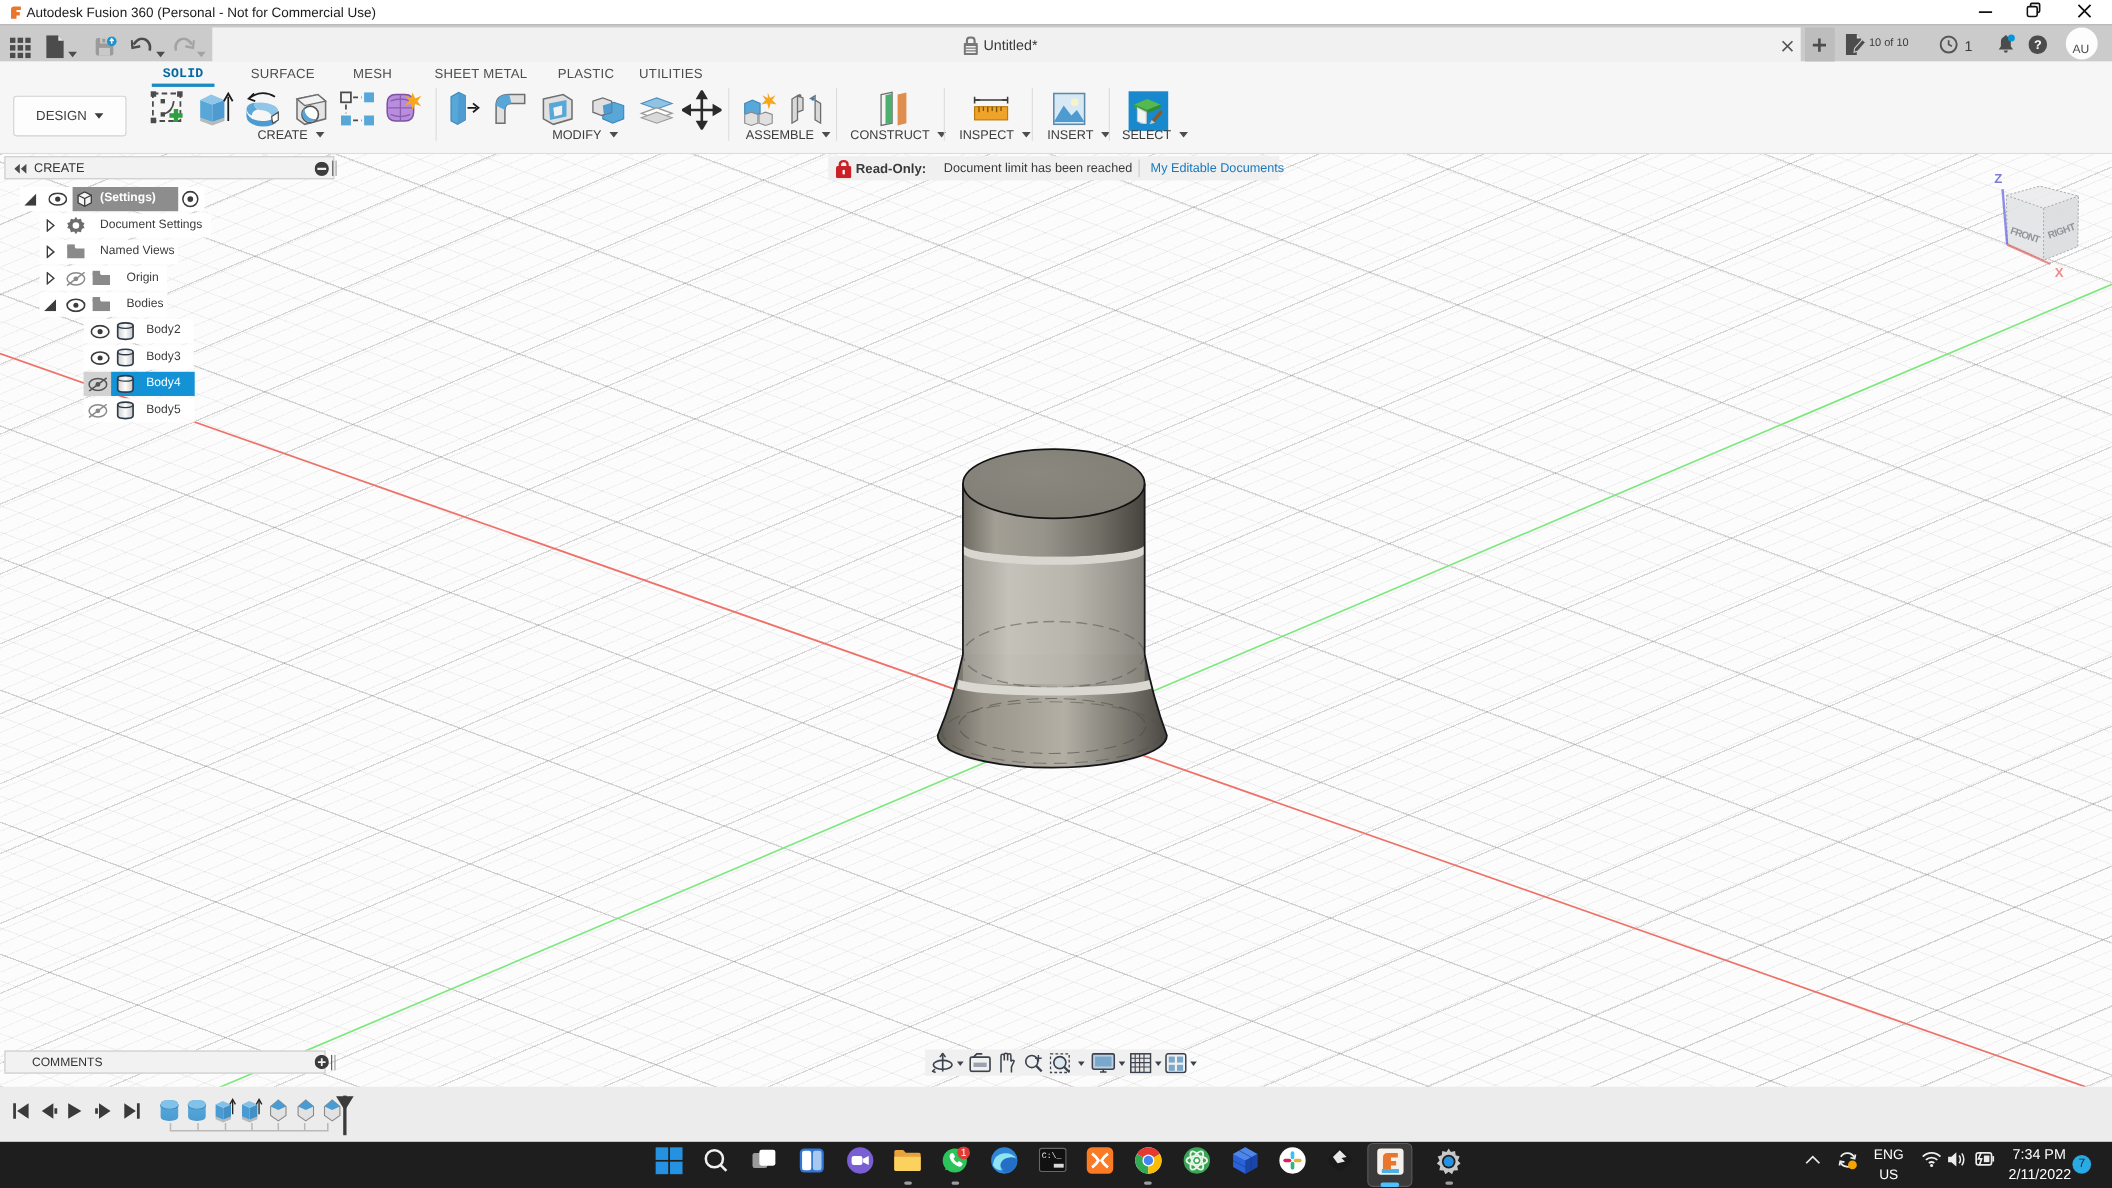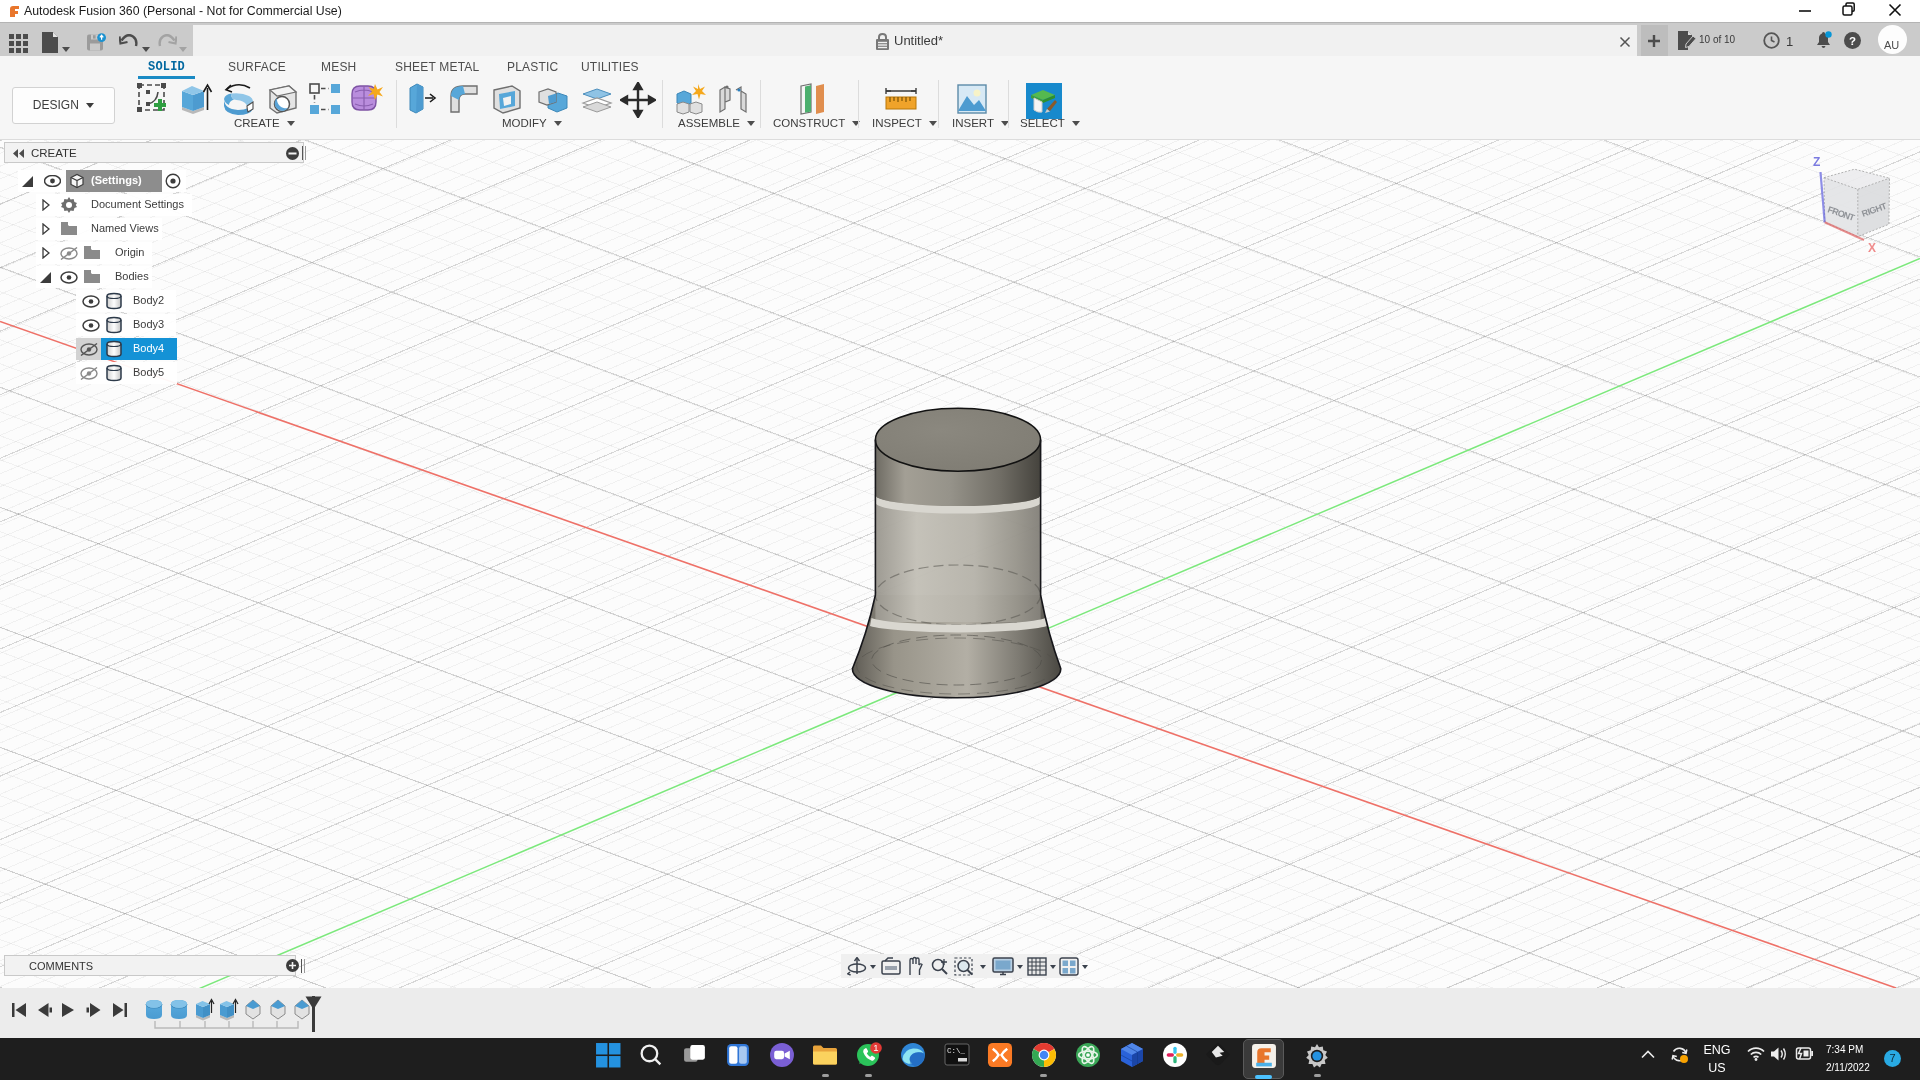--- a/index.html
+++ b/index.html
@@ -513,20 +513,31 @@
           <ellipse cx="9" cy="6.5" rx="8" ry="5.5" fill="none" stroke="#8a8a8a" stroke-width="1.4"></ellipse>
           <circle cx="9" cy="6.5" r="2.2" fill="#8a8a8a"></circle>
           <line x1="1" y1="12.5" x2="17" y2="0.5" stroke="#8a8a8a" stroke-width="1.4"></line>
         </svg>
       <svg class="abs" style="left:29px;top:2px" width="18" height="18" viewBox="0 0 18 18">
           <path d="M2 4 Q2 1.5 9 1.5 Q16 1.5 16 4 L16 14 Q16 16.5 9 16.5 Q2 16.5 2 14 Z" fill="url(#cylg)" stroke="#2d3a4a" stroke-width="1.5"></path>
           <path d="M2 4 Q2 6.5 9 6.5 Q16 6.5 16 4" fill="none" stroke="#2d3a4a" stroke-width="1.2"></path>
         </svg>
       <span class="abs" style="left:57px;top:4px">Body5</span>
     </div>
+  </div>
+  <div id="readonly">
+    <svg class="abs" style="left:7px;top:3px" width="14" height="17" viewBox="0 0 14 17">
+        <rect x="0" y="6" width="14" height="11" rx="1.5" fill="#cc2027"></rect>
+        <path d="M3.5 7 L3.5 4.5 Q3.5 1.5 7 1.5 Q10.5 1.5 10.5 4.5 L10.5 7" fill="none" stroke="#cc2027" stroke-width="2.2"></path>
+        <rect x="6" y="9.5" width="2" height="4" fill="#fff"></rect>
+      </svg>
+    <span class="abs" style="left:25px;top:4px;font-size:12px;font-weight:bold;color:#3a3a3a">Read-Only:</span>
+    <span class="abs" style="left:105px;top:4.5px;font-size:11.5px;color:#3a3a3a">Document limit has been reached</span>
+    <div class="abs" style="left:282px;top:3px;width:1px;height:16px;background:#c9c9c9"></div>
+    <span class="abs" style="left:293px;top:4.5px;font-size:11.5px;color:#1879bd">My Editable Documents</span>
   </div>
   <div id="comments">
     <span class="abs" style="left:24px;top:4px">COMMENTS</span>
     <svg class="abs" style="left:281px;top:3px" width="13" height="13" viewBox="0 0 13 13">
         <circle cx="6.5" cy="6.5" r="6.5" fill="#3c3c3c"></circle>
         <path d="M6.5 3 L6.5 10 M3 6.5 L10 6.5" stroke="#f2f2f2" stroke-width="1.6"></path>
       </svg>
     <div class="abs" style="left:296px;top:3px;width:1px;height:14px;background:#555"></div>
     <div class="abs" style="left:299px;top:3px;width:1px;height:14px;background:#999"></div>
   </div>
@@ -776,16 +787,16 @@
     <svg class="abs" style="left:1770px;top:8px" width="17" height="16" viewBox="0 0 17 16">
         <path d="M1 5.5 L4 5.5 L8.5 1.5 L8.5 14.5 L4 10.5 L1 10.5 Z" fill="#ececec"></path>
         <path d="M11 4.5 Q13.5 8 11 11.5 M13.5 2.5 Q17 8 13.5 13.5" fill="none" stroke="#ececec" stroke-width="1.4"></path>
       </svg>
     <svg class="abs" style="left:1793px;top:9px" width="20" height="13" viewBox="0 0 20 13">
         <rect x="3.5" y="1" width="14" height="11" rx="2" fill="none" stroke="#ececec" stroke-width="1.5"></rect>
         <rect x="18.2" y="4" width="1.8" height="5" fill="#ececec"></rect>
         <path d="M8 1 L5.5 6.5 L8.5 6.5 L6.5 12" fill="none" stroke="#ececec" stroke-width="1.5"></path>
         <rect x="10.5" y="3.5" width="5" height="6" fill="#ececec"></rect>
       </svg>
-    <div class="abs" style="left:1826px;top:3px;width:52px;height:36px;color:#fff;font-size:10px;line-height:18px">7:34 PM<br>2/11/2022</div>
+    <div class="abs" style="left:1826px;top:3px;width:52px;height:36px;color:#fff;font-size:13px;text-align:right;line-height:18px">7:34 PM<br>2/11/2022</div>
     <div class="abs" style="left:1884px;top:12px;width:17px;height:17px;border-radius:50%;background:#29aae3;color:#0b2a38;font-size:11px;text-align:center;line-height:17px">7</div>
   </div>
 </div>
 
 </body></html>

